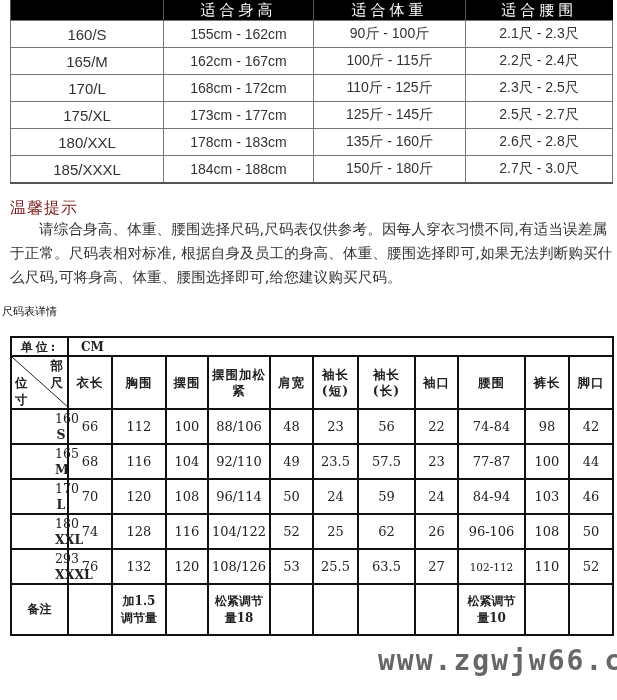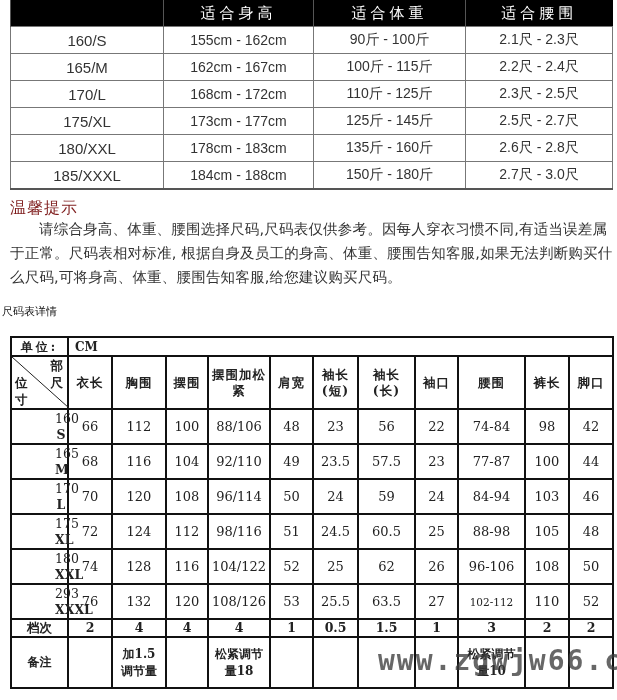--- a/index.html
+++ b/index.html
@@ -6,21 +6,21 @@
     body {
       width: 617px; height: 700px; background: #ffffff; position: relative; overflow: hidden;
       font-family: "DejaVu Sans", "Liberation Sans", sans-serif; color: #222;
     }
     
     .top-table {
       position: absolute; left: 10px; top: 0; width: 602px;
       border-collapse: collapse; table-layout: fixed;
     }
     .top-table th {
-      background: #000; color: #fff; height: 26px; font-size: 15px; font-weight: normal;
+      background: #000; color: #fff; height: 20px; font-size: 15px; font-weight: normal;
       letter-spacing: 4px; border-left: 1px solid #555; padding: 0;
     }
     .top-table td {
       height: 26px; text-align: center; font-size: 14px; color: #333;
       border: 1px solid #777; padding: 0;
       font-family: "Liberation Sans", sans-serif;
     }
     .top-table td.size { font-size: 15px; }
     .top-table tr:last-child td { border-bottom: 2px solid #555; margin-left: 12px; }
 
@@ -42,21 +42,21 @@
       border-collapse: collapse; table-layout: fixed;
       font-family: "DejaVu Serif", "Liberation Serif", serif;
       border: 2px solid #111;
     }
     .detail-table td {
       border: 2px solid #111; text-align: center; padding: 0; font-size: 12.5px; color: #222;
       line-height: 16px;
     }
     .detail-table .unit-row td { height: 17px; text-align: left; font-weight: bold; font-size: 12px; }
     .detail-table .unit-row td.unit-label { text-align: center; letter-spacing: 3px; }
-    .detail-table .unit-row td.unit-value { padding-left: 6px; }
+    .detail-table .unit-row td.unit-value { padding-left: 12px; }
     .detail-table .head-row td { height: 51px; font-weight: bold; font-size: 12.5px; letter-spacing: 1px; }
     .detail-table .data-row td { height: 33px; font-size: 13px; }
     .detail-table .data-row td.size-cell { font-size: 12.5px; line-height: 16px; padding-left: 43px; }
     .detail-table .grade-row td { height: 16px; font-weight: bold; font-size: 12.5px; }
     .detail-table .note-row td { height: 49px; font-weight: bold; font-size: 12px; line-height: 17px; }
     .detail-table td.small { font-size: 10.5px; }
 
     .diag {
       position: relative; height: 51px; width: 100%;
     }
@@ -121,21 +121,21 @@
       <tr>
         <td class="size">185/XXXL</td>
         <td>184cm - 188cm</td>
         <td>150斤 - 180斤</td>
         <td>2.7尺 - 3.0尺</td>
       </tr>
     </tbody>
 </table>
 
 <div class="tip-title">温馨提示</div>
-<div class="tip-body">请综合身高、体重、腰围选择尺码,尺码表仅供参考。因每人穿衣习惯不同,有适当误差属于正常。尺码表相对标准, 根据自身及员工的身高、体重、腰围告知客服,如果无法判断购买什么尺码,可将身高、体重、腰围告知客服,给您建议购买尺码。</div>
+<div class="tip-body">请综合身高、体重、腰围选择尺码,尺码表仅供参考。因每人穿衣习惯不同,有适当误差属于正常。尺码表相对标准, 根据自身及员工的身高、体重、腰围选择即可,如果无法判断购买什么尺码,可将身高、体重、腰围选择即可,给您建议购买尺码。</div>
 
 <div class="detail-caption">尺码表详情</div>
 
 <table class="detail-table">
   <colgroup>
     <col style="width:57px">
       <col style="width:44px">
       <col style="width:54px">
       <col style="width:42px">
     <col style="width:62px">
@@ -224,37 +224,20 @@
         <td>50</td>
         <td>24</td>
         <td>59</td>
         <td>24</td>
         <td>84-94</td>
         <td>103</td>
         <td>46</td>
       </tr>
       <tr class="data-row">
         <td class="size-cell">
-          <div>175</div>
-          <div style="font-weight: bold;">XL</div>
-        </td>
-        <td>72</td>
-        <td>124</td>
-        <td>112</td>
-        <td>98/116</td>
-        <td>51</td>
-        <td>24.5</td>
-        <td>60.5</td>
-        <td>25</td>
-        <td>88-98</td>
-        <td>105</td>
-        <td>48</td>
-      </tr>
-      <tr class="data-row">
-        <td class="size-cell">
           <div>180</div>
           <div style="font-weight: bold;">XXL</div>
         </td>
         <td>74</td>
         <td>128</td>
         <td>116</td>
         <td>104/122</td>
         <td>52</td>
         <td>25</td>
         <td>62</td>
@@ -273,34 +256,20 @@
         <td>120</td>
         <td>108/126</td>
         <td>53</td>
         <td>25.5</td>
         <td>63.5</td>
         <td>27</td>
         <td class="small">102-112</td>
         <td>110</td>
         <td>52</td>
       </tr>
-      <tr class="grade-row">
-        <td>档次</td>
-        <td>2</td>
-        <td>4</td>
-        <td>4</td>
-        <td>4</td>
-        <td>1</td>
-        <td>0.5</td>
-        <td>1.5</td>
-        <td>1</td>
-        <td>3</td>
-        <td>2</td>
-        <td>2</td>
-      </tr>
       <tr class="note-row">
         <td>备注</td>
         <td style="white-space: pre-line;"></td>
         <td style="white-space: pre-line;">加1.5
 调节量</td>
         <td style="white-space: pre-line;"></td>
         <td style="white-space: pre-line;">松紧调节
 量18</td>
         <td style="white-space: pre-line;"></td>
         <td style="white-space: pre-line;"></td>

